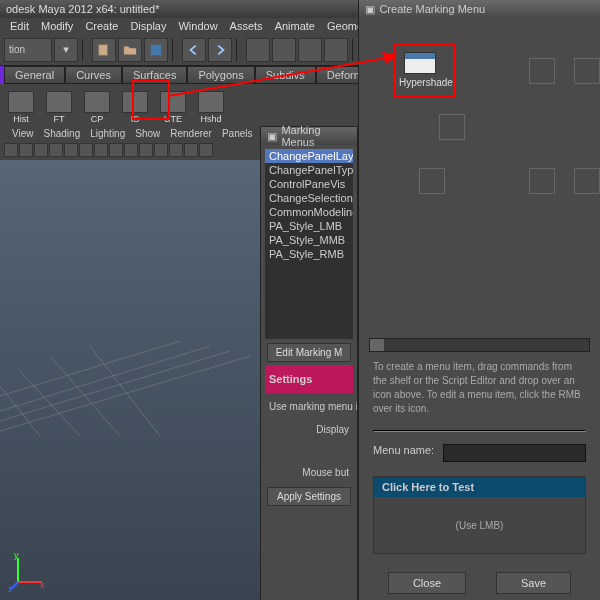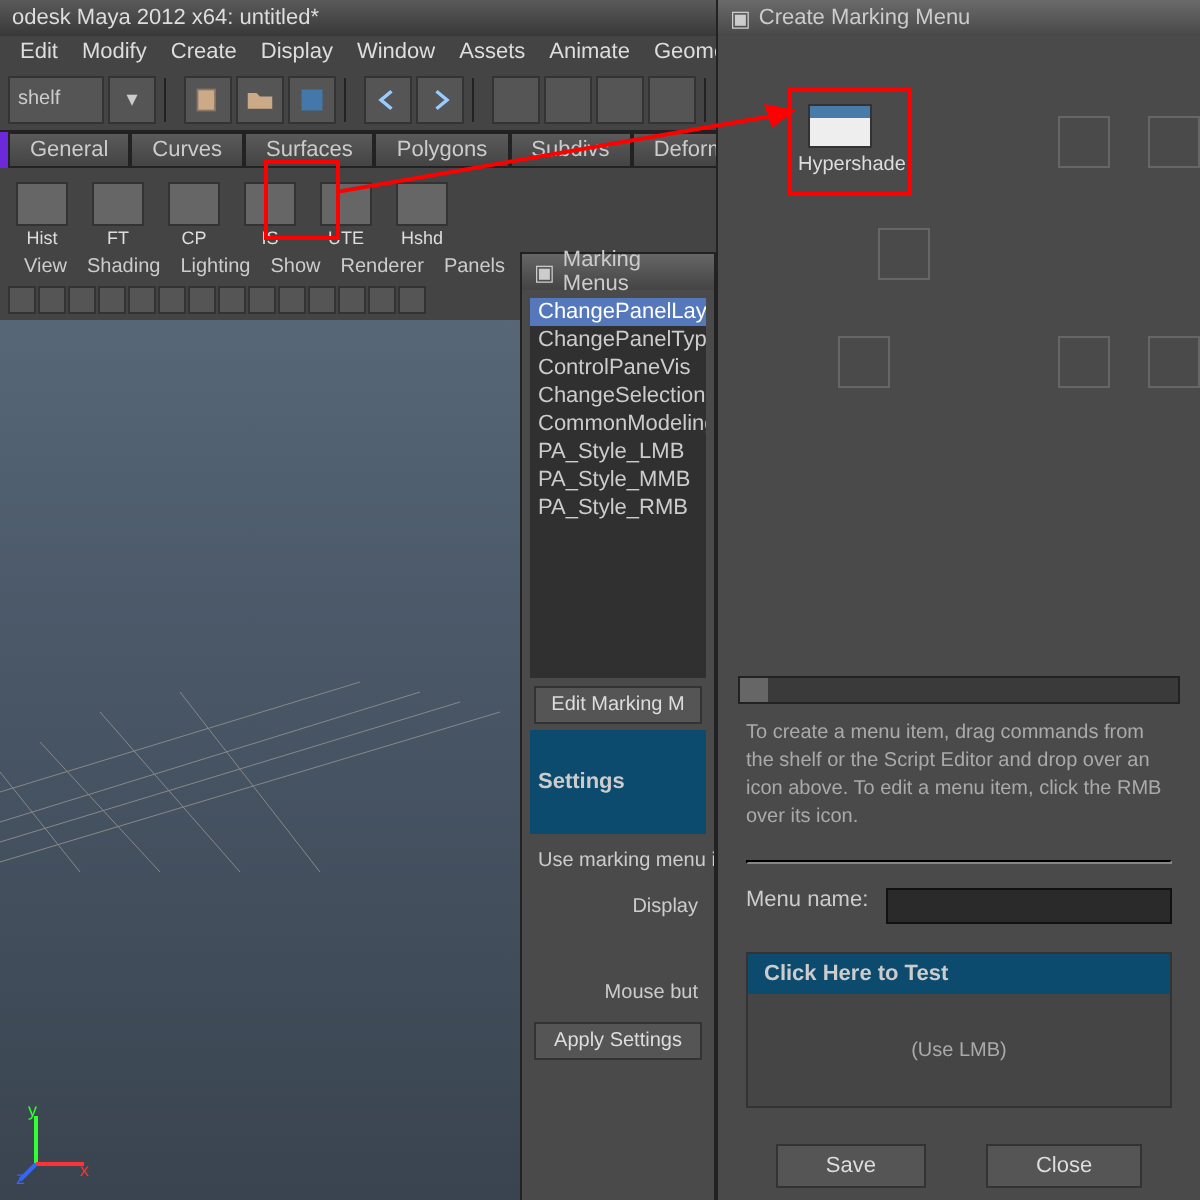--- a/index.html
+++ b/index.html
@@ -21,21 +21,21 @@
 .vpicons { background:#444; height:18px; display:flex; gap:1px; padding:1px 4px; }
 .vpicons div { width:14px; height:14px; background:#555; border:1px solid #333; }
 .axis { position:absolute; left:8px; bottom:8px; width:40px; height:40px; }
 .grid { position:absolute; left:0; top:200px; width:260px; height:120px; }
 .mm-panel { position:absolute; left:260px; top:126px; width:98px; height:476px; background:#4a4a4a; border:1px solid #222; }
 .mm-title { background:linear-gradient(to bottom,#666,#444); height:18px; display:flex; align-items:center; padding:0 6px; font-size:11px; }
 .mm-list { background:#303030; margin:4px; height:190px; overflow:hidden; }
 .mm-item { padding:1px 4px; font-size:11px; color:#ccc; white-space:nowrap; overflow:hidden; }
 .mm-item.sel { background:#5577bb; color:#fff; }
 .mm-btn { background:#555; border:1px solid #333; margin:3px 6px; padding:3px; text-align:center; font-size:10px; color:#ddd; overflow:hidden; white-space:nowrap; }
-.mm-sect { background:#0c4a6e; margin:2px 4px; padding:20px 4px; font-size:11px; font-weight:bold; }
+.mm-sect { background:#be185d; margin:2px 4px; padding:8px 4px; font-size:11px; font-weight:bold; }
 .mm-label { padding:6px 8px; font-size:10px; color:#ccc; text-align:right; white-space:nowrap; overflow:hidden; }
 .cmm { position:absolute; left:358px; top:0; width:242px; height:600px; background:#4a4a4a; border-left:1px solid #222; }
 .cmm-title { background:linear-gradient(to bottom,#6a6a6a,#484848); height:18px; display:flex; align-items:center; padding:0 6px; font-size:11px; }
 .cmm-grid { position:relative; height:320px; padding:18px; }
 .slot { position:absolute; width:26px; height:26px; border:1px solid #666; background:#4a4a4a; }
 .hyper { position:absolute; left:40px; top:34px; width:42px; text-align:center; }
 .hyper .ic { width:32px; height:22px; margin:0 auto 3px; background:linear-gradient(to bottom,#4a7aaa 0%,#4a7aaa 30%,#eee 30%,#eee 100%); border:1px solid #333; }
 .hyper .lbl { font-size:10px; color:#ddd; }
 .scroll { height:14px; background:#3a3a3a; margin:0 10px 8px; border:1px solid #222; position:relative; }
 .scroll .thumb { position:absolute; left:0; top:0; width:14px; height:12px; background:#666; }
@@ -60,21 +60,21 @@
   <span>Modify</span>
   <span>Create</span>
   <span>Display</span>
   <span>Window</span>
   <span>Assets</span>
   <span>Animate</span>
   <span>Geometry Cache</span>
 </div>
 <div class="toolbar">
   <div class="toolbtn" style="width:48px;font-size:10px;justify-content:flex-start;padding:0 4px;">
-      <span>shelf</span>
+      <span>tion</span>
     </div>
   <div class="toolbtn">▾</div>
   <div class="divider"></div>
   <div class="toolbtn">
       <svg viewBox="0 0 16 16">
         <rect x="2" y="2" width="10" height="12" fill="#ca8" stroke="#876"></rect>
       </svg>
     </div>
   <div class="toolbtn">
       <svg viewBox="0 0 16 16">
@@ -242,22 +242,22 @@
   <hr style="border-color:#333;margin:4px 14px">
   <div class="row-mn">
     <span>Menu name:</span>
     <input value="" style="">
   </div>
   <div class="testbox">
     <div class="hdr">Click Here to Test</div>
     <div class="body">(Use LMB)</div>
   </div>
   <div class="btnrow">
+    <div class="btn">Close</div>
     <div class="btn">Save</div>
-    <div class="btn">Close</div>
   </div>
 </div>
 
 <div class="highlight" style="left:132px;top:80px;width:38px;height:40px"></div>
 <div class="highlight" style="left:394px;top:44px;width:62px;height:54px"></div>
 <svg class="arrow" style="left:168px;top:52px;width:230px;height:50px" viewBox="0 0 230 50">
   <line x1="0" y1="44" x2="218" y2="6" stroke="red" stroke-width="2"></line>
   <polygon points="230,3 214,0 218,12" fill="red"></polygon>
 </svg>
 

